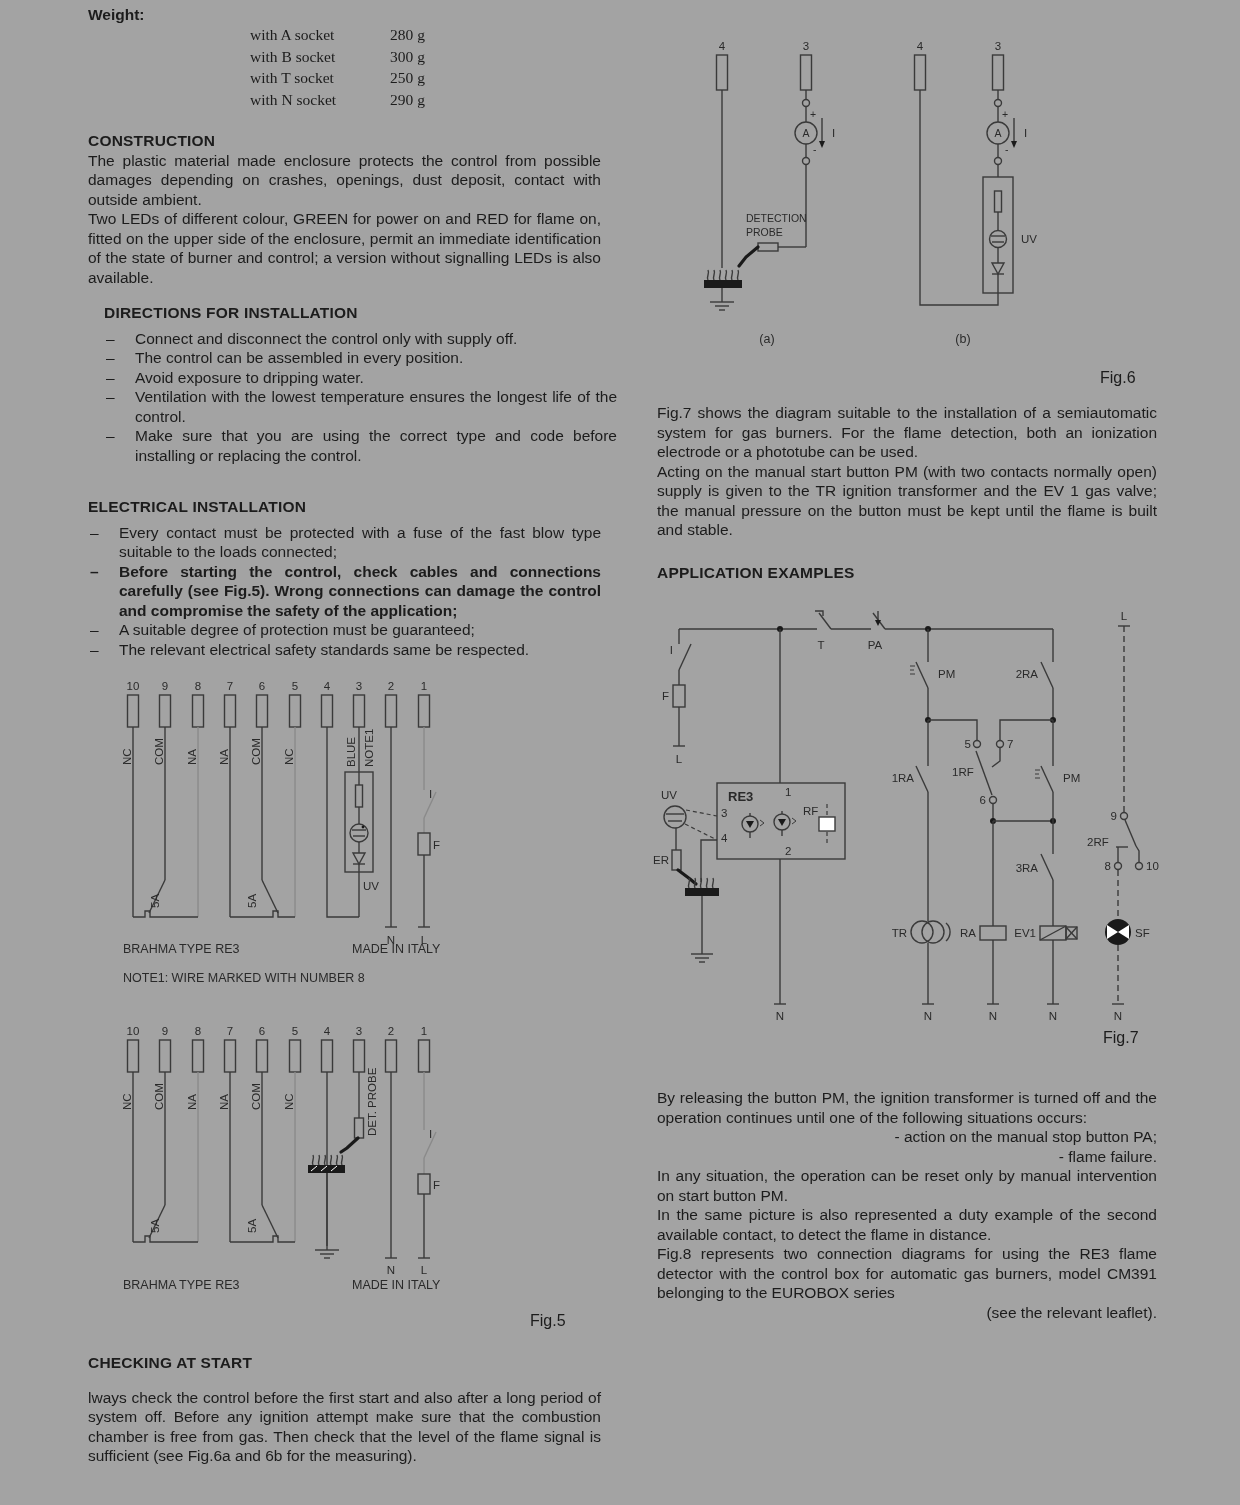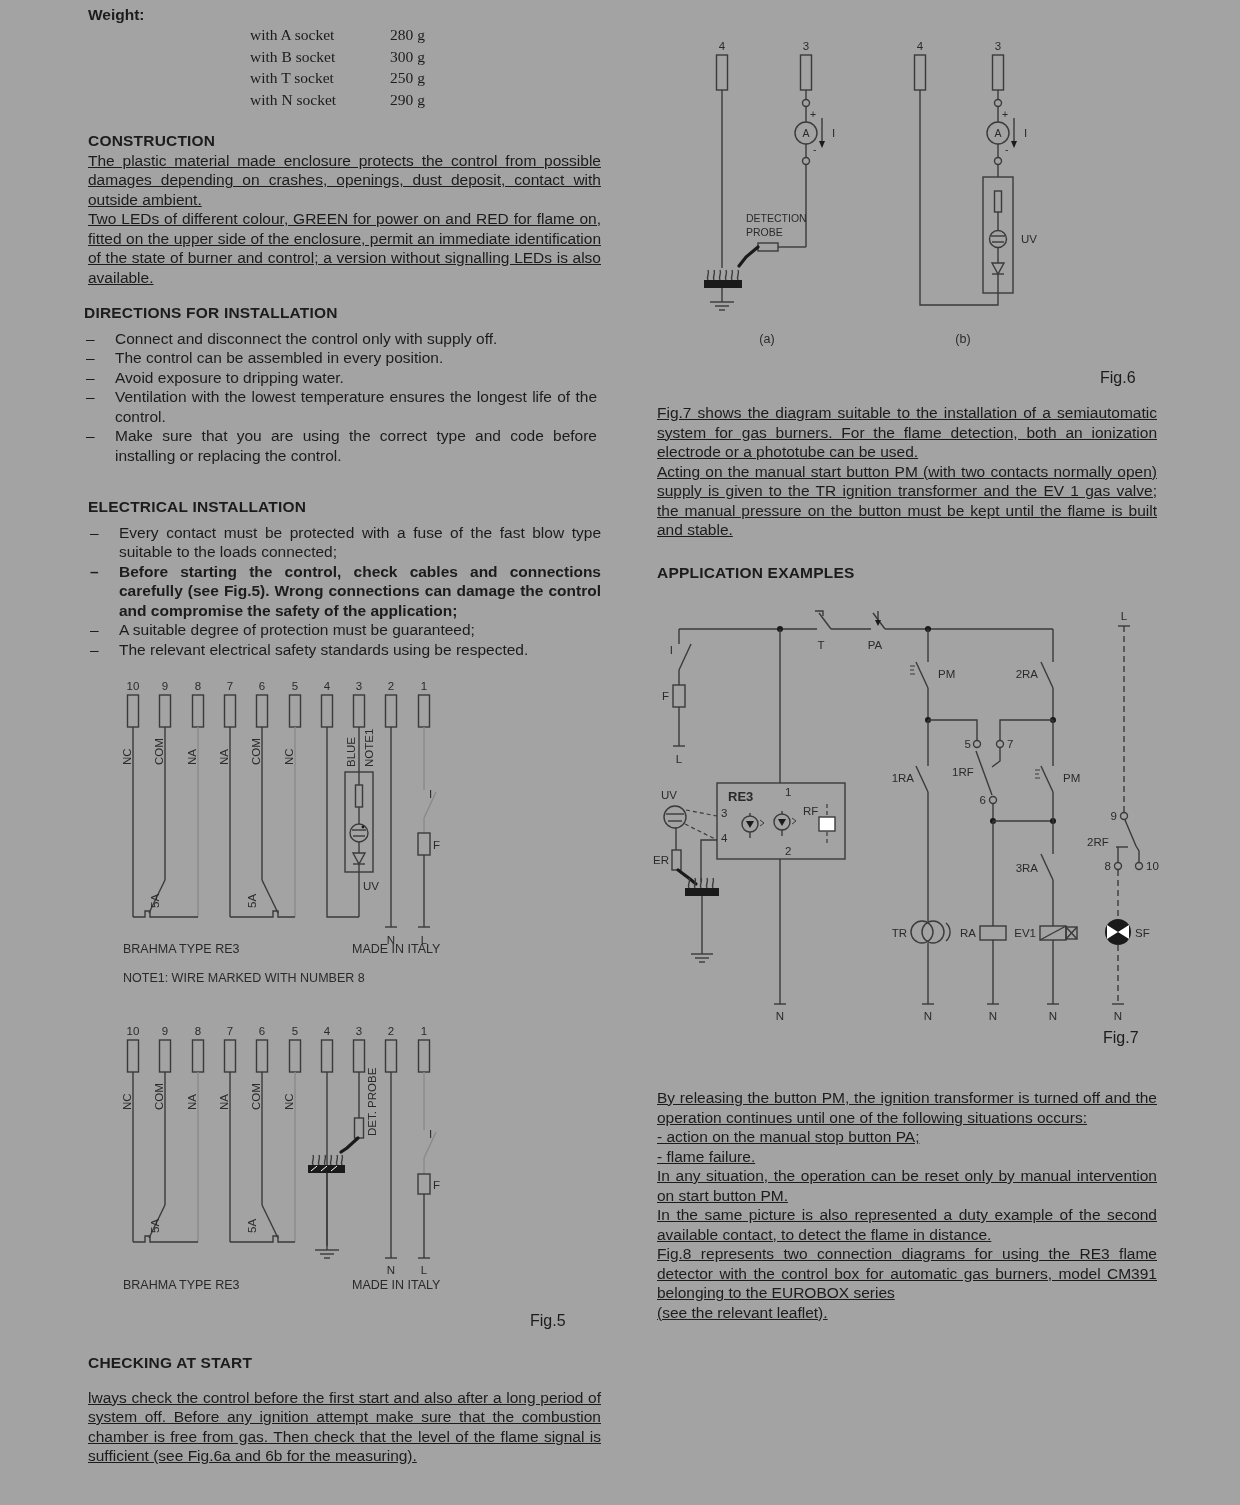--- a/index.html
+++ b/index.html
@@ -1,31 +1,31 @@
 <!DOCTYPE html>
 <html><head>
 <meta charset="utf-8">
 <style>
   html,body{margin:0;padding:0;background:#e8e8e8;}
   .page{position:relative;width:1240px;height:1505px;background:#a3a3a3;margin:0 auto;
         font-family:"Liberation Sans",sans-serif;color:#1c1c1c;overflow:hidden;padding-left:32px;}
   .abs{position:absolute;}
   .h{font-weight:bold;font-size:15.5px;line-height:19.5px;letter-spacing:.2px;}
-  .body-text{font-size:15.5px;line-height:19.5px;text-align:justify;text-decoration:underline;}
+  .body-text{font-size:15.5px;line-height:19.5px;text-align:justify;}
   .body-text p{margin:0;}
   .li{position:relative;padding-left:31px;font-size:15.5px;line-height:19.5px;text-align:justify;}
   .li .dash{position:absolute;left:2px;top:0;}
   .li.b{font-weight:bold;}
   .caption{font-size:16px;}
   .w-title{font-weight:bold;font-size:15.5px;}
   .w-rows{font-size:15.5px;line-height:21.5px;}
   .w-row{display:flex;}
   .w-name{width:140px;}
   .closing p{margin:0;}
-  .closing .bl{text-align:left;}
+  .closing .bl{text-align:right;}
   
   svg .ln{stroke:#3a3a3a;stroke-width:1.4;fill:none;}
   svg .lg{stroke:#8a8a8a;stroke-width:1.4;fill:none;}
   svg .thk{stroke:#1a1a1a;stroke-width:3.2;fill:none;stroke-linecap:round;}
   svg .dsh{stroke:#3a3a3a;stroke-width:1.4;fill:none;stroke-dasharray:6 4;}
   svg .dshf{stroke:#3a3a3a;stroke-width:1.2;fill:none;stroke-dasharray:4 3;}
   svg .dot{fill:#1a1a1a;stroke:none;}
   svg .blk{fill:#1a1a1a;stroke:none;}
   svg .wht{fill:#ffffff;stroke:none;}
   svg text{fill:#2a2a2a;stroke:none;font-family:"Liberation Sans",sans-serif;font-size:11.5px;}
@@ -61,35 +61,35 @@
   </div>
 
   <div class="abs" style="left:88px;top:131px;width:513px;">
     <div class="h">CONSTRUCTION</div>
     <div class="body-text">
       <p>The plastic material made enclosure protects the control from possible damages depending on crashes, openings, dust deposit, contact with outside ambient.</p>
       <p>Two LEDs of different colour, GREEN for power on and RED for flame on, fitted on the upper side of the enclosure, permit an immediate identification of the state of burner and control; a version without signalling LEDs is also available.</p>
     </div>
   </div>
 
-  <div class="abs" style="left:84px;top:303px;width:513px;">
+  <div class="abs" style="left:104px;top:303px;width:513px;">
     <div class="h" style="margin-bottom:6px;">DIRECTIONS FOR INSTALLATION</div>
     <div class="li"><span class="dash">–</span><span>Connect and disconnect the control only with supply off.</span></div>
     <div class="li"><span class="dash">–</span><span>The control can be assembled in every position.</span></div>
     <div class="li"><span class="dash">–</span><span>Avoid exposure to dripping water.</span></div>
     <div class="li"><span class="dash">–</span><span>Ventilation with the lowest temperature ensures the longest life of the control.</span></div>
     <div class="li"><span class="dash">–</span><span>Make sure that you are using the correct type and code before installing or replacing the control.</span></div>
   </div>
 
   <div class="abs" style="left:88px;top:497px;width:513px;">
     <div class="h" style="margin-bottom:6px;">ELECTRICAL INSTALLATION</div>
     <div class="li"><span class="dash">–</span><span>Every contact must be protected with a fuse of the fast blow type suitable to the loads connected;</span></div>
     <div class="li b"><span class="dash">–</span><span>Before starting the control, check cables and connections carefully (see Fig.5). Wrong connections can damage the control and compromise the safety of the application;</span></div>
     <div class="li"><span class="dash">–</span><span>A suitable degree of protection must be guaranteed;</span></div>
-    <div class="li"><span class="dash">–</span><span>The relevant electrical safety standards using be respected.</span></div>
+    <div class="li"><span class="dash">–</span><span>The relevant electrical safety standards same be respected.</span></div>
   </div>
 
   <svg class="abs" style="left:95px;top:672px;" width="370" height="318" viewBox="0 0 370 318">
 
     <text class="mid" x="38" y="18">10</text>
     <text class="mid" x="70" y="18">9</text>
     <text class="mid" x="103" y="18">8</text>
     <text class="mid" x="135" y="18">7</text>
     <text class="mid" x="167" y="18">6</text>
     <text class="mid" x="200" y="18">5</text>

